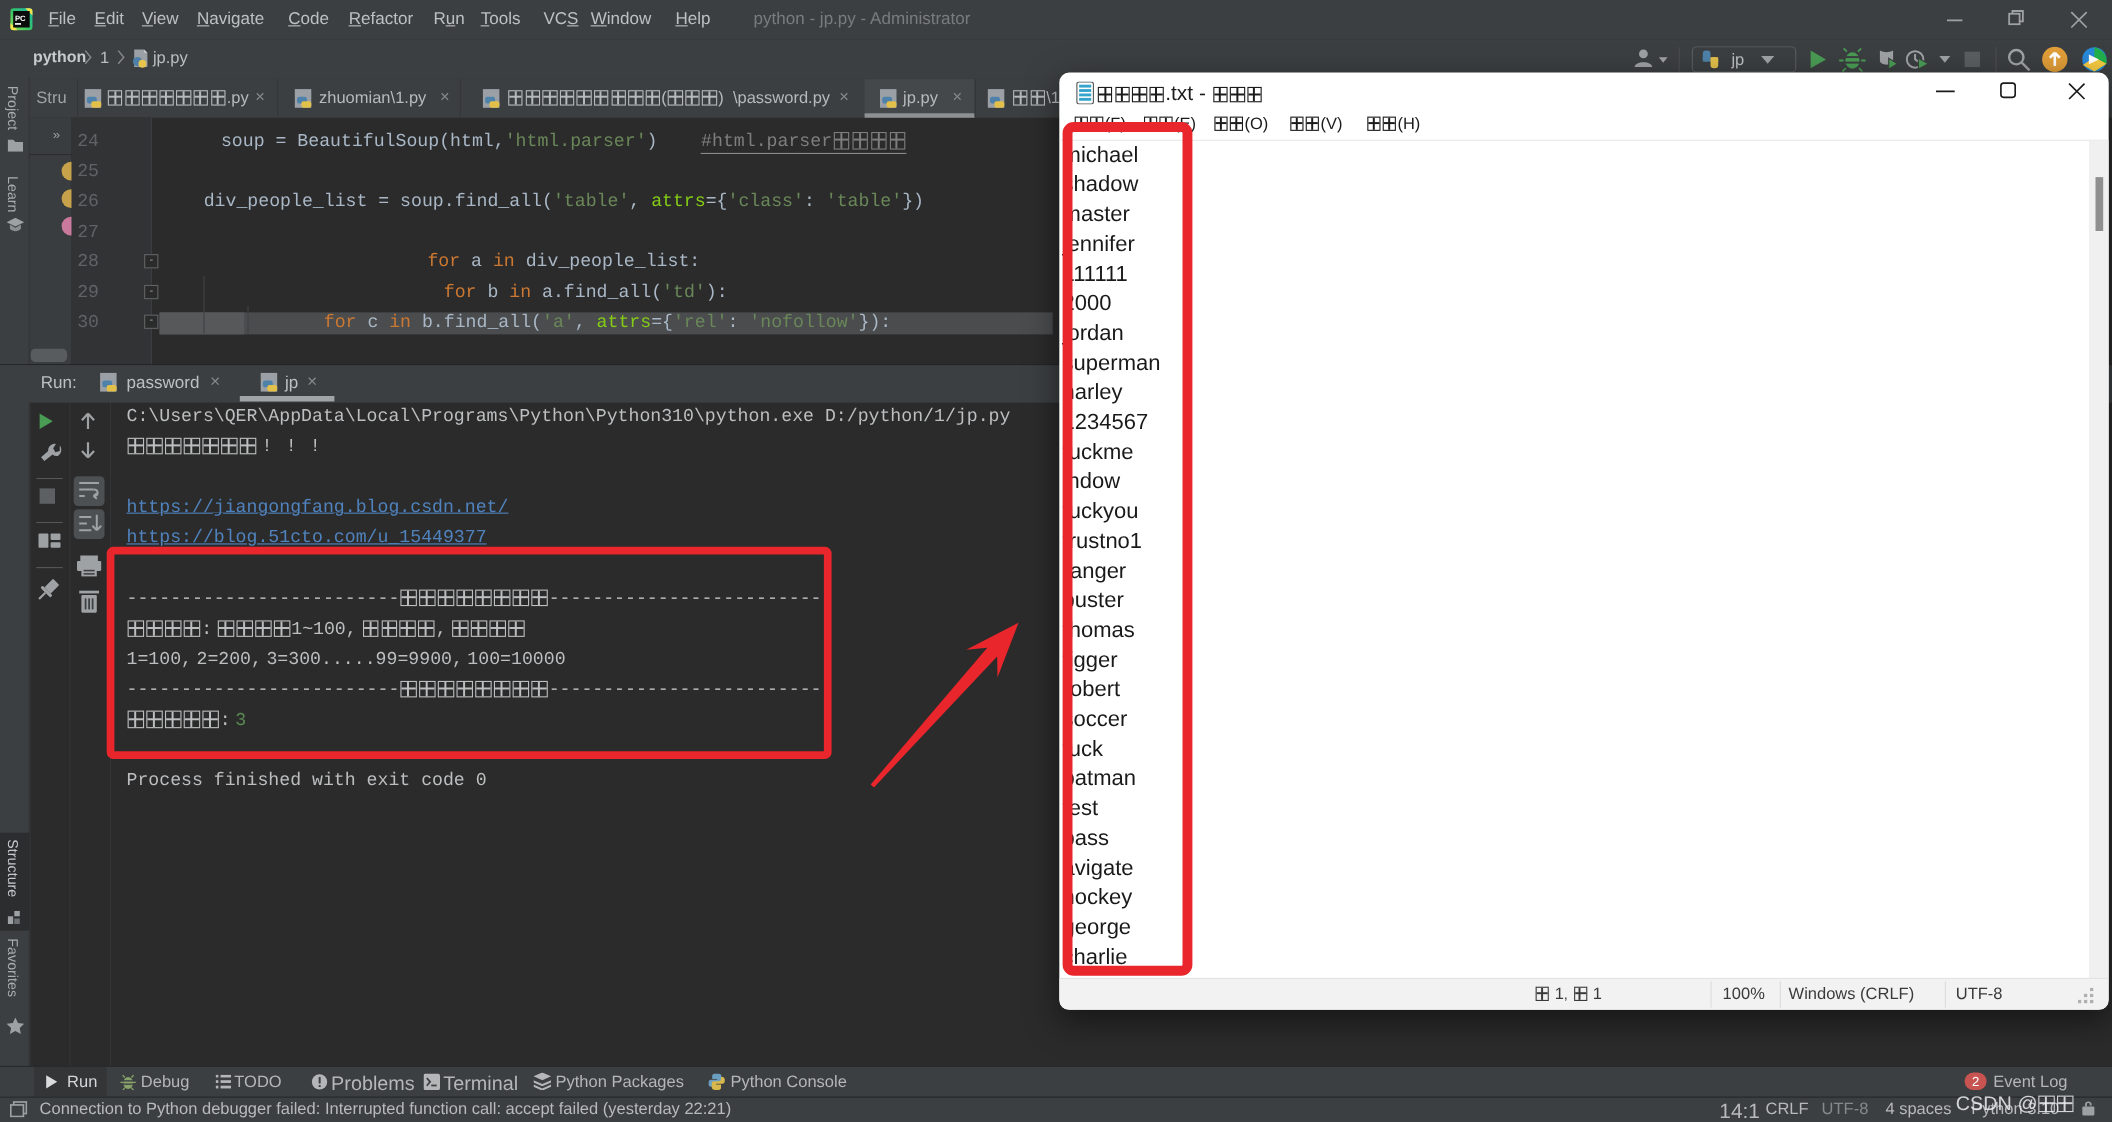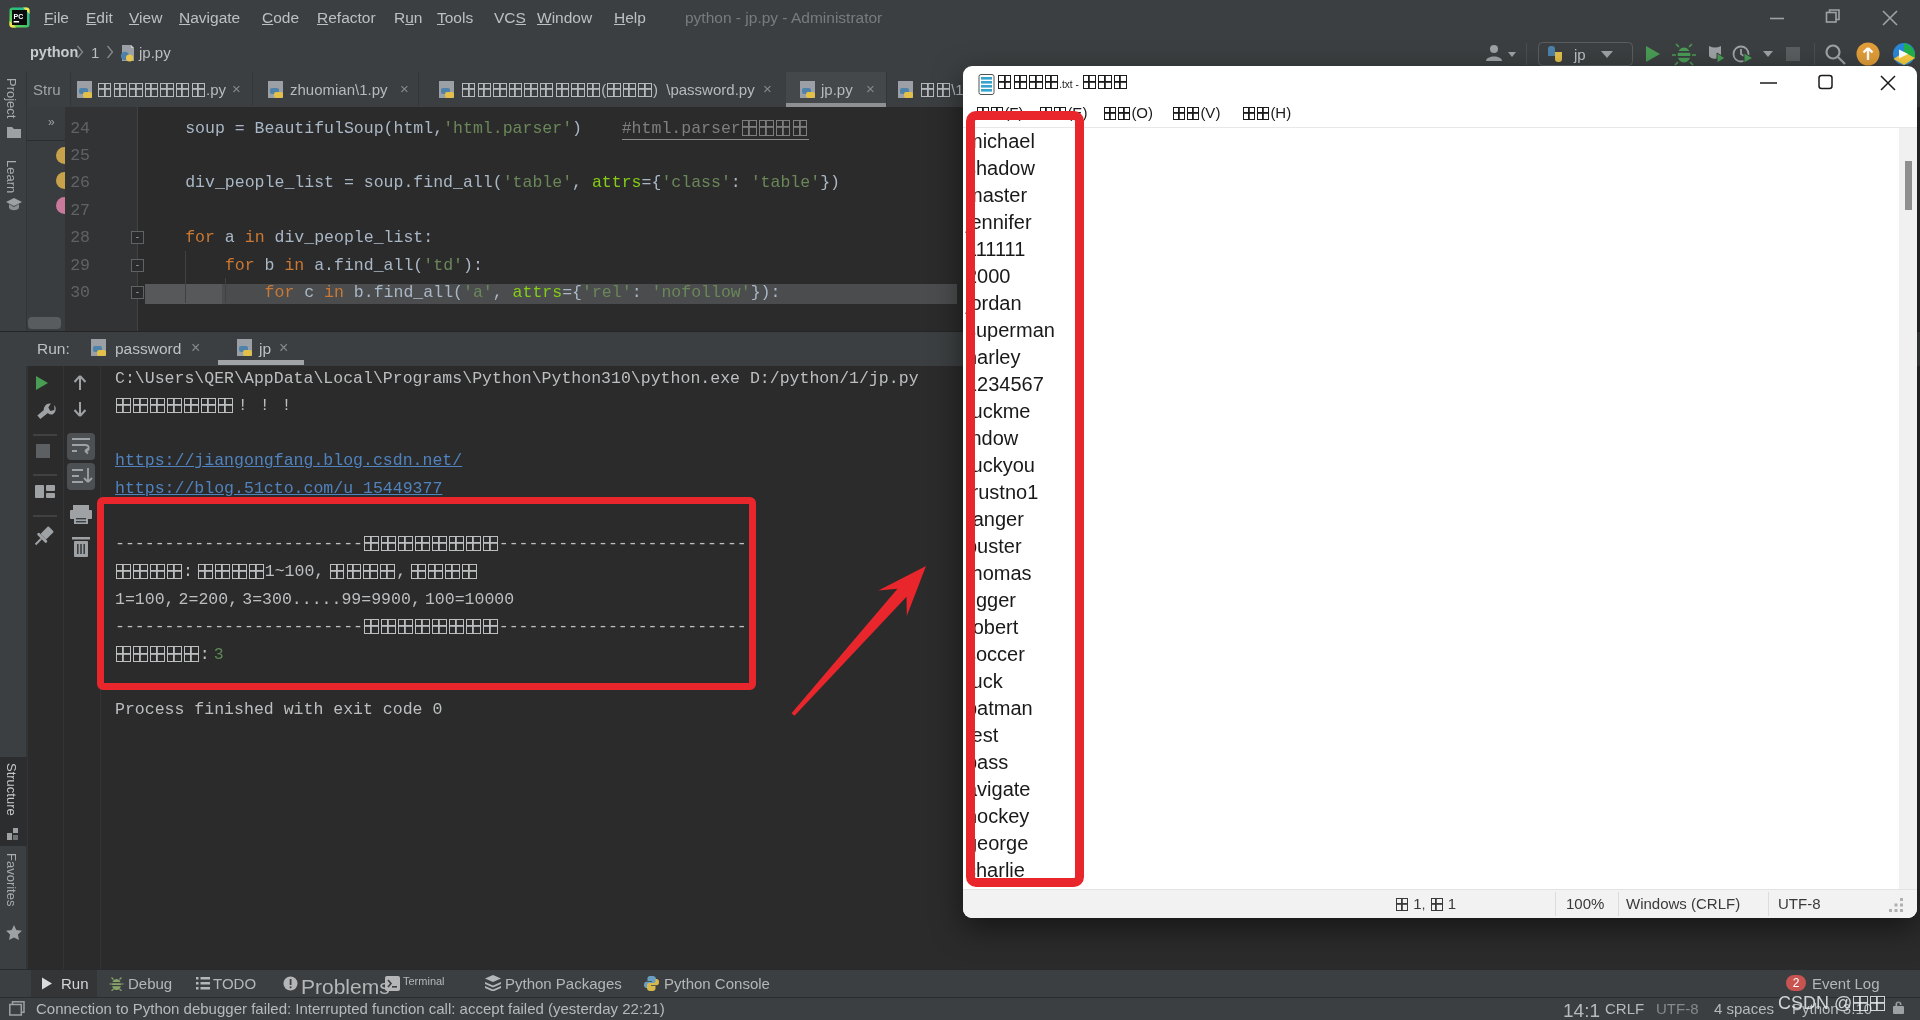--- a/index.html
+++ b/index.html
@@ -2,21 +2,21 @@
 <html><head><meta charset="utf-8">
 <style>
 html,body{margin:0;padding:0;width:1920px;height:1020px;overflow:hidden;background:#2b2b2b;font-family:"Liberation Sans",sans-serif;}
 .ab{position:absolute;}
 .mono{font-family:"Liberation Mono",monospace;}
 i.cj{display:inline-block;box-sizing:border-box;border:1.8px solid currentColor;vertical-align:-11%;
 background:linear-gradient(currentColor,currentColor) 0 46%/100% 1.8px no-repeat,linear-gradient(currentColor,currentColor) 46% 0/1.8px 100% no-repeat;}
 i.c17{width:14.6px;height:15.5px;margin:0 1.2px;}
 i.c15{width:13.4px;height:14.2px;margin:0 1.1px;}
 i.c14{width:12.2px;height:13px;margin:0 1px;}
-.ed{font-family:"Liberation Mono",monospace;font-size:16.55px;line-height:27.42px;white-space:pre;color:#a9b7c6;}
+.ed{font-family:"Liberation Mono",monospace;font-size:16.55px;line-height:27.42px;white-space:pre;color:#a9b7c6;text-align:center;}
 .kw{color:#cc7832;}.st{color:#6a8759;}.na{color:#84cc16;}.cm{color:#7e7e7e;}
 .menu{color:#bdc0c3;font-size:15.5px;}
 .u{text-decoration:underline;}
 .fw{display:inline-block;width:14px;letter-spacing:0;}
 .pyf{width:15px;height:17px;background:#9aa0a6;}
 .pyf::before{content:"";position:absolute;left:2px;top:7px;width:9px;height:5.5px;background:#4e82ab;border-radius:2px;}
 .pyf::after{content:"";position:absolute;left:5.5px;top:11px;width:9px;height:5.5px;background:#e3c04a;border-radius:2px;}
 </style></head>
 <body>
 
@@ -295,27 +295,27 @@
         <rect x="0" y="10" width="2.5" height="2.5"></rect>
         <rect x="4.5" y="10" width="9.5" height="2.5"></rect>
       </g>
     </svg>
  <div class="ab" style="left:213px;top:975px;font-size:15px;color:#b4b6b8">TODO</div>
  <svg class="ab" style="left:283px;top:976px" width="15" height="15" viewBox="0 0 15 15">
       <circle cx="7.5" cy="7.5" r="7" fill="#b4b6b8"></circle>
       <rect x="6.7" y="3" width="1.8" height="6" fill="#3c3f41"></rect>
       <rect x="6.7" y="10.4" width="1.8" height="1.8" fill="#3c3f41"></rect>
     </svg>
- <div class="ab" style="left:301px;top:975px;font-size:21px;color:#b4b6b8">Problems</div>
+ <div class="ab" style="left:301px;top:975px;font-size:18px;color:#b4b6b8">Problems</div>
  <svg class="ab" style="left:385px;top:976px" width="15" height="15" viewBox="0 0 15 15">
       <rect x="0" y="0" width="15" height="15" rx="2" fill="#b4b6b8"></rect>
       <path d="M3 4 L6 7.5 3 11" stroke="#3c3f41" stroke-width="1.6" fill="none"></path>
       <rect x="7" y="10" width="5" height="1.6" fill="#3c3f41"></rect>
     </svg>
- <div class="ab" style="left:403px;top:975px;font-size:11px;color:#b4b6b8">Terminal</div>
+ <div class="ab" style="left:403px;top:975px;font-size:18px;color:#b4b6b8">Terminal</div>
  <svg class="ab" style="left:485px;top:975px" width="16" height="16" viewBox="0 0 16 16">
       <g fill="#b4b6b8">
         <path d="M8 0 L16 3.5 8 7 0 3.5 Z"></path>
         <path d="M0 7 L8 10.5 16 7 16 9 8 12.5 0 9 Z"></path>
         <path d="M0 11 L8 14.5 16 11 16 13 8 16.5 0 13 Z"></path>
       </g>
     </svg>
  <div class="ab" style="left:505px;top:975px;font-size:15px;color:#b4b6b8">Python Packages</div>
  <svg class="ab" style="left:644px;top:976px" width="15" height="15" viewBox="0 0 15 15">
       <path d="M7.5 0 C3 0 3.5 2 3.5 3.5 L3.5 5 8 5 8 5.7 2.5 5.7 C0.5 5.7 0 7.5 0 9 C0 10.5 0.5 12 2.5 12 L3.5 12 3.5 10 C3.5 8.5 4.5 8 6 8 L10 8 C11.5 8 12 7 12 5.5 L12 3.5 C12 2 12 0 7.5 0 Z" fill="#6a9fc2"></path>
@@ -347,21 +347,21 @@
 <div id="notepad" class="ab" style="left:963px;top:66px;width:954px;height:852px;background:#fff;border-radius:9px;box-shadow:0 10px 30px rgba(0,0,0,.5);overflow:hidden">
  <svg class="ab" style="left:14px;top:8px" width="19" height="21" viewBox="0 0 19 21">
   <rect x="2" y="0.5" width="15" height="20" rx="2" fill="#fff" stroke="#4f5456" stroke-width="1"></rect>
   <g fill="#35a3cc">
         <rect x="4" y="3" width="11" height="2.6"></rect>
         <rect x="4" y="7" width="11" height="2.6"></rect>
         <rect x="4" y="11" width="11" height="2.6"></rect>
         <rect x="4" y="15" width="11" height="2.6"></rect>
       </g>
  </svg>
- <div class="ab" style="left:34px;top:9px;font-size:10px;color:#1b1b1b"><i class="cj c15"></i><i class="cj c15"></i><i class="cj c15"></i><i class="cj c15"></i>.txt - <i class="cj c15"></i><i class="cj c15"></i><i class="cj c15"></i></div>
+ <div class="ab" style="left:34px;top:9px;font-size:19px;color:#1b1b1b"><i class="cj c15"></i><i class="cj c15"></i><i class="cj c15"></i><i class="cj c15"></i>.txt - <i class="cj c15"></i><i class="cj c15"></i><i class="cj c15"></i></div>
  <svg class="ab" style="left:795px;top:8px" width="150" height="18" viewBox="0 0 150 18">
   <g stroke="#1b1b1b" stroke-width="1.5" fill="none">
    <path d="M2 9 L19 9"></path>
    <rect x="61" y="1.5" width="13" height="13" rx="2.5"></rect>
    <path d="M123 2 L137 16 M137 2 L123 16"></path>
   </g>
  </svg>
  <div class="ab" style="left:13px;top:38px;font-size:15px;color:#1a1a1a"><i class="cj c14"></i><i class="cj c14"></i>(F)</div>
  <div class="ab" style="left:76px;top:38px;font-size:15px;color:#1a1a1a"><i class="cj c14"></i><i class="cj c14"></i>(E)</div>
  <div class="ab" style="left:140px;top:38px;font-size:15px;color:#1a1a1a"><i class="cj c14"></i><i class="cj c14"></i>(O)</div>

